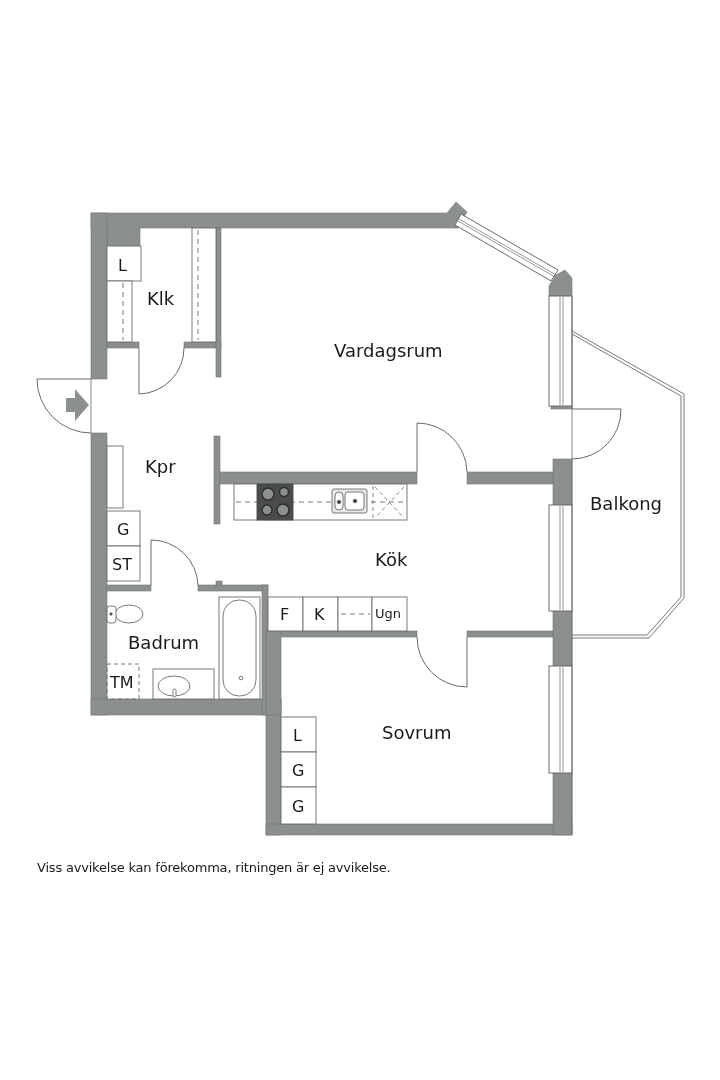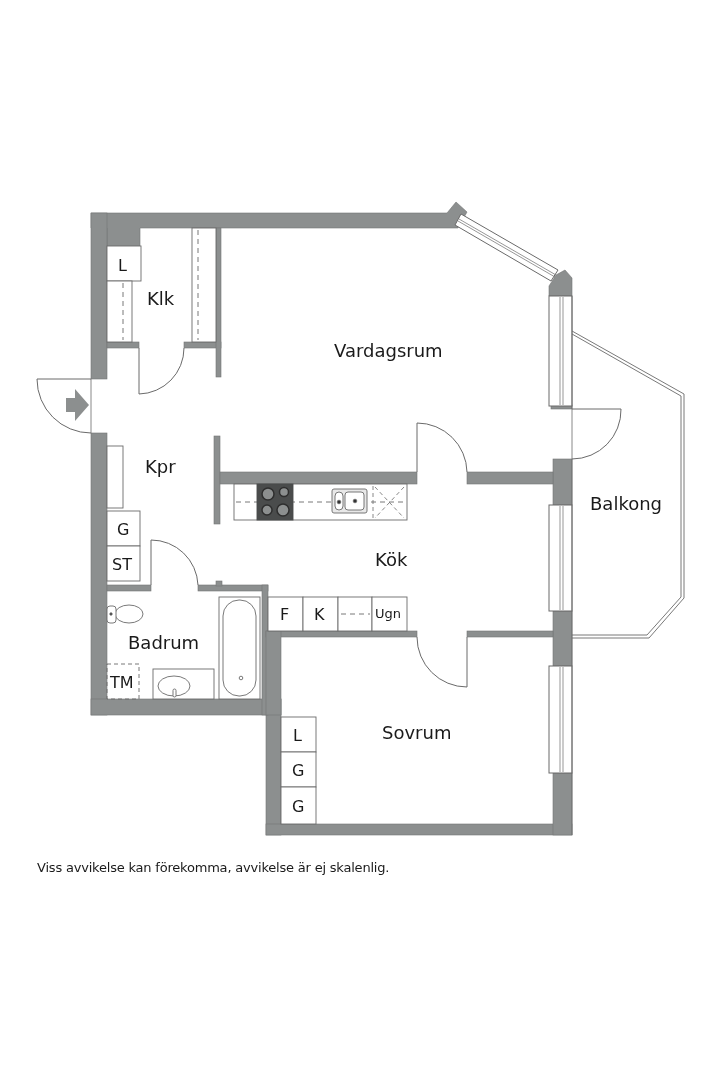--- a/index.html
+++ b/index.html
@@ -172,13 +172,13 @@
   <text class="fix-label" x="112" y="570">ST</text>
   <text class="fix-label" x="280" y="620">F</text>
   <text class="fix-label" x="314" y="620">K</text>
   <text class="fix-small" x="375" y="618">Ugn</text>
   <text class="fix-label" x="110" y="688">TM</text>
   <text class="fix-label" x="293" y="741">L</text>
   <text class="fix-label" x="292" y="776">G</text>
   <text class="fix-label" x="292" y="812">G</text>
 </svg>
 
-<div class="disclaimer">Viss avvikelse kan förekomma, avvikelse är ej skalenlig.</div>
+<div class="disclaimer">Viss avvikelse kan förekomma, ritningen är ej avvikelse.</div>
 
 </body></html>

